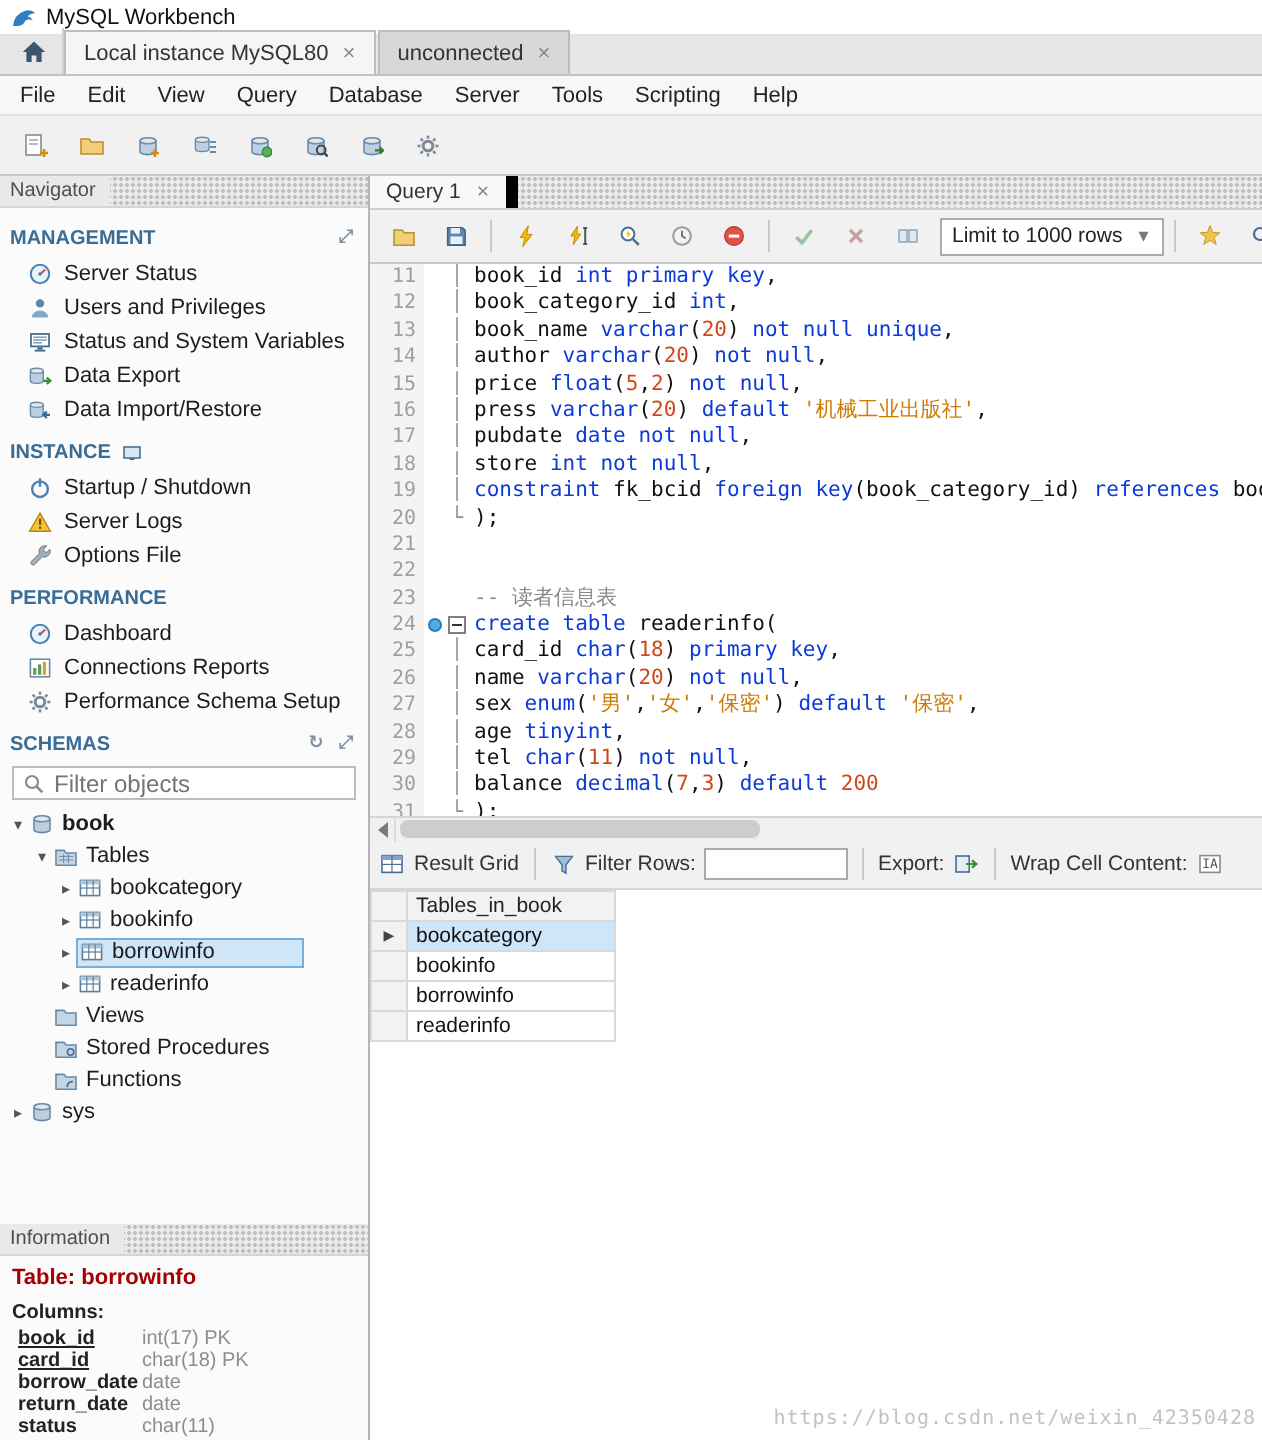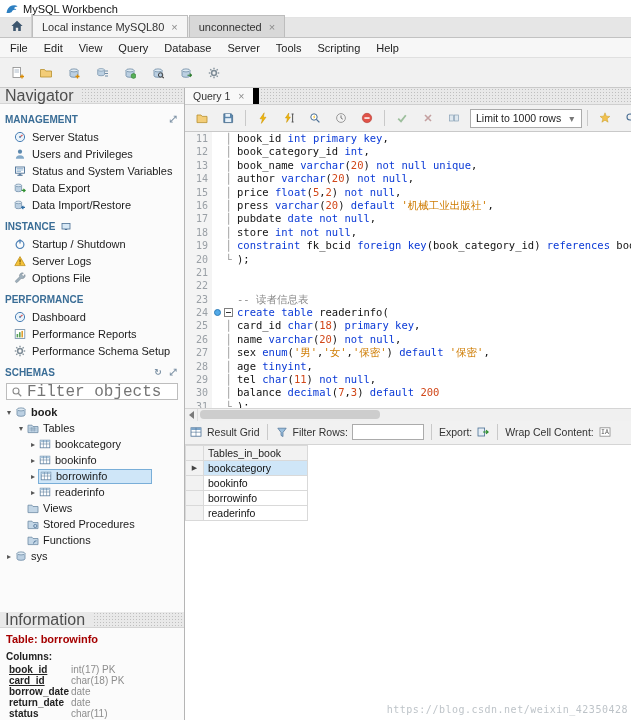--- a/index.html
+++ b/index.html
@@ -17,32 +17,32 @@
 .ctab{height:22px;display:flex;align-items:center;gap:7px;padding:0 9px;font-size:11px;color:#333;background:#d8d8d8;border:1px solid #bdbdbd;border-bottom:none;margin-right:1px}
 .ctab.active{background:#f5f5f5}
 .ctab-close{color:#8a8a8a;font-size:11px}
 .menubar{height:20px;display:flex;align-items:center;background:#f7f7f7;border-bottom:1px solid #e0e0e0;padding-left:2px}
 .menu-item{padding:0 8px;font-size:11px;color:#222}
 .maintoolbar{height:30px;display:flex;align-items:center;background:#f1f1f1;border-bottom:1px solid #c9c9c9;padding-left:4px;gap:1px}
 .tbtn{width:27px;height:25px;display:flex;align-items:center;justify-content:center;border-radius:2px}
 .tbtn .ic{width:17px;height:16px}
 .main{flex:1;display:flex;min-height:0;background:#fff}
 .sidebar{width:185px;flex:0 0 185px;display:flex;flex-direction:column;border-right:1px solid #b5b5b5;background:#fbfbfb}
-.panel-header{height:16px;display:flex;align-items:stretch;background:#e9e9e9;border-bottom:1px solid #d5d5d5;font-size:16px;color:#4e4e4e;flex:0 0 16px}
+.panel-header{height:16px;display:flex;align-items:stretch;background:#e9e9e9;border-bottom:1px solid #d5d5d5;font-size:10px;color:#4e4e4e;flex:0 0 16px}
 .ph-label{display:flex;align-items:center;padding:0 7px 0 5px;background:#e9e9e9}
 .ph-dots{flex:1;background-image:radial-gradient(#bfbfbf 0.8px,transparent 0.9px);background-size:3px 3px;background-position:1px 3px}
 .nav-scroll{flex:1;overflow:hidden;background:#fbfbfb;padding-top:2px}
 .section-header{display:flex;align-items:center;height:18px;padding:0 5px;color:#3a6d96;font-weight:bold;font-size:10px;margin-top:4px}
 .sec-badge{margin-left:4px}
 .sec-actions{margin-left:auto;display:flex;gap:3px}
 .sec-actions .ic{width:12px;height:12px;color:#7d92a5}
 .sec-actions .ic.txt{font-size:9px;color:#7d92a5}
 .nav-item{height:17px;display:flex;align-items:center;gap:5px;padding-left:13px;font-size:11px;color:#1c1c1c}
 .schemas-filter{display:flex;align-items:center;gap:3px;margin:2px 6px 4px 6px;height:17px;border:1px solid #bdbdbd;background:#fff;padding:0 3px}
-.schemas-filter input{flex:1;border:none;outline:none;font-size:16px;font-family:Liberation Mono, monospace;color:#444;background:transparent;min-width:0}
+.schemas-filter input{flex:1;border:none;outline:none;font-size:12px;font-family:Liberation Sans, sans-serif;color:#444;background:transparent;min-width:0}
 .tree-row{height:16px;display:flex;align-items:center;font-size:11px;color:#1c1c1c}
 .tree-exp{width:10px;display:inline-flex;justify-content:center;align-items:center;color:#555;font-size:8px;flex:0 0 10px;font-family:"DejaVu Sans",sans-serif}
 .tree-inner{display:flex;align-items:center;height:15px;padding-right:2px}
 .tree-inner.selected{background:var(--sel);border:1px solid #79aed8;flex:1;margin-right:32px}
 .tree-label{padding:0 3px;white-space:nowrap}
 .tree-row .bold{font-weight:bold}
 .info-panel{height:92px;flex:0 0 92px;background:#fbfbfb;padding:3px 5px;overflow:hidden}
 .info-table{color:#a50000;font-weight:bold;font-size:11px;margin:2px 0 6px 1px}
 .info-cols-label{font-weight:bold;font-size:10px;margin:0 0 2px 1px;color:#222}
 .info-col-row{display:flex;height:11px;line-height:11px;font-size:10px;padding-left:4px}
@@ -340,21 +340,21 @@
           </div>
           <div class="nav-item">
             <span class="ic">
               <svg width="12" height="12" viewBox="0 0 12 12">
                 <rect x="1.2" y="1.6" width="9.6" height="8.8" fill="#fff" stroke="#6d8aa5" stroke-width="0.8"></rect>
                 <rect x="2.6" y="6" width="1.6" height="3.4" fill="#58a058"></rect>
                 <rect x="5" y="4.2" width="1.6" height="5.2" fill="#58a058"></rect>
                 <rect x="7.4" y="2.9" width="1.6" height="6.5" fill="#e0a030"></rect>
               </svg>
             </span>
-            <span>Performance Reports</span>
+            <span>Connections Reports</span>
           </div>
           <div class="nav-item">
             <span class="ic">
               <svg width="12" height="12" viewBox="0 0 12 12">
                 <circle cx="6" cy="6" r="2.4" fill="none" stroke="#7c8a95" stroke-width="1.5"></circle>
                 <g stroke="#7c8a95" stroke-width="1.3">
                   <line x1="6" y1="0.8" x2="6" y2="2.3"></line>
                   <line x1="6" y1="9.7" x2="6" y2="11.2"></line>
                   <line x1="0.8" y1="6" x2="2.3" y2="6"></line>
                   <line x1="9.7" y1="6" x2="11.2" y2="6"></line>

